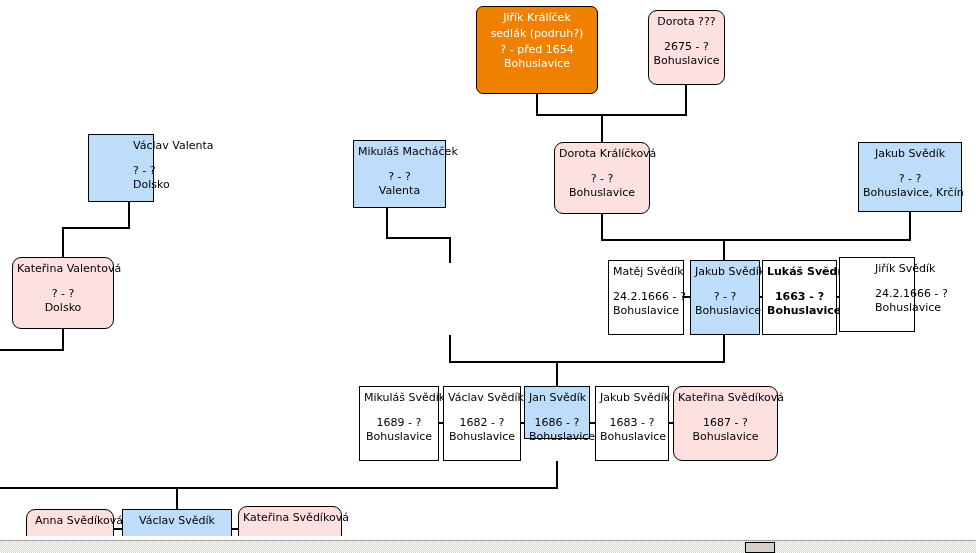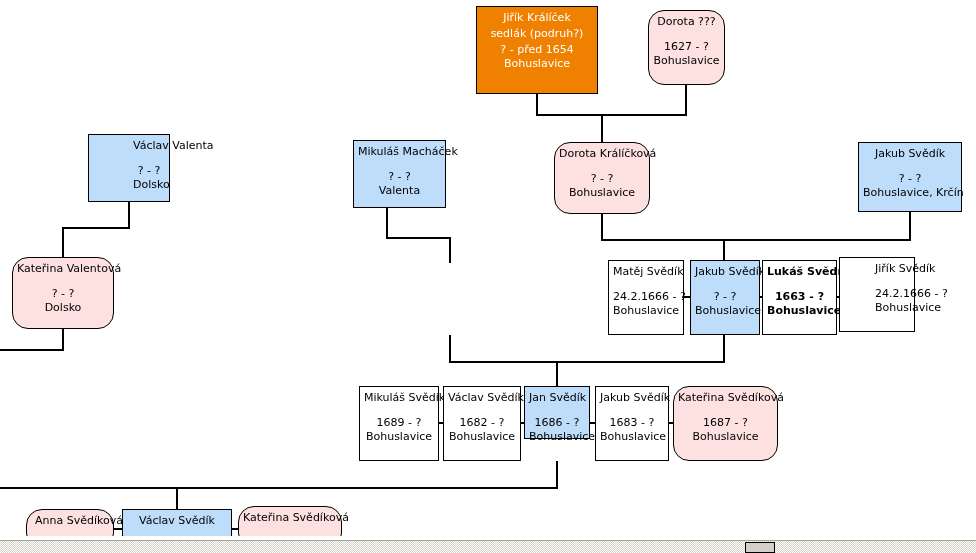--- a/index.html
+++ b/index.html
@@ -57,21 +57,21 @@
   .node .pl {
     display: block;
     white-space: nowrap;
   }
   .node .gap {
     display: block;
     height: 9px;
   }
 
   .male   { background: #bdddfb; }
-  .female { background: #fde0e0; border-radius: 16px; }
+  .female { background: #fde0e0; border-radius: 9px; }
   .plain  { background: #ffffff; }
   .focus  { background: #f08000; color: #ffffff; border-color: #000000; }
 
   
   #hscroll {
     position: absolute;
     left: 0;
     top: 540px;
     width: 976px;
     height: 13px;
@@ -134,33 +134,33 @@
       <path d="M669 423 L673 423"></path>
 
       <path d="M557 461 L557 488 L-10 488"></path>
       <path d="M177 488 L177 509"></path>
 
       <path d="M114 529 L122 529"></path>
       <path d="M232 529 L238 529"></path>
     </g>
   </svg>
 
-<div class="node focus" style="left: 476px; top: 6px; width: 122px; height: 88px;">
+<div class="node focus" style="left: 476px; top: 6px; width: 122px; height: 88px; border-radius: 7px;">
       <span class="nm">Jiřík Králíček</span>
       <span class="nm">sedlák (podruh?)</span>
       <span class="dt">? - před 1654</span>
       <span class="pl">Bohuslavice</span>
     </div>
     <div class="node female" style="left: 648px; top: 10px; width: 77px; height: 75px;">
       <span class="nm">Dorota ???</span>
       <span class="gap"></span>
-      <span class="dt">1627 - ?</span>
-      <span class="pl">Bohuslavice</span>
-    </div>
-    <div class="node male" style="left: 88px; top: 134px; width: 82px; height: 68px; padding-left: 44px;">
+      <span class="dt">2675 - ?</span>
+      <span class="pl">Bohuslavice</span>
+    </div>
+    <div class="node male" style="left: 88px; top: 134px; width: 66px; height: 68px; padding-left: 44px;">
       <span class="nm">Václav Valenta</span>
       <span class="gap"></span>
       <span class="dt">? - ?</span>
       <span class="pl">Dolsko</span>
     </div>
     <div class="node male" style="left: 341px; top: 140px; width: 93px; height: 68px; margin-left: 12px;">
       <span class="nm">Mikuláš Macháček</span>
       <span class="gap"></span>
       <span class="dt">? - ?</span>
       <span class="pl">Valenta</span>

